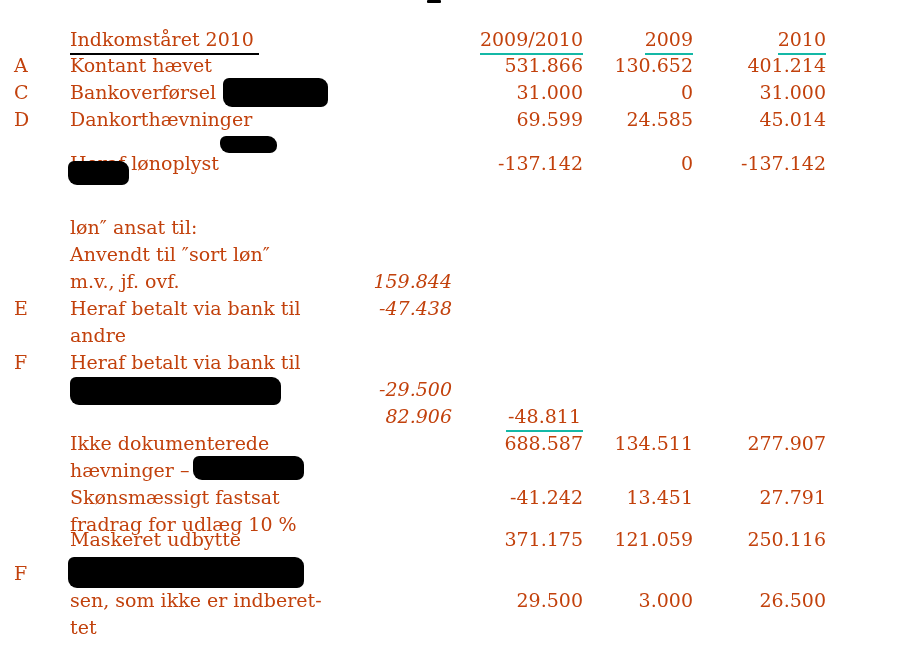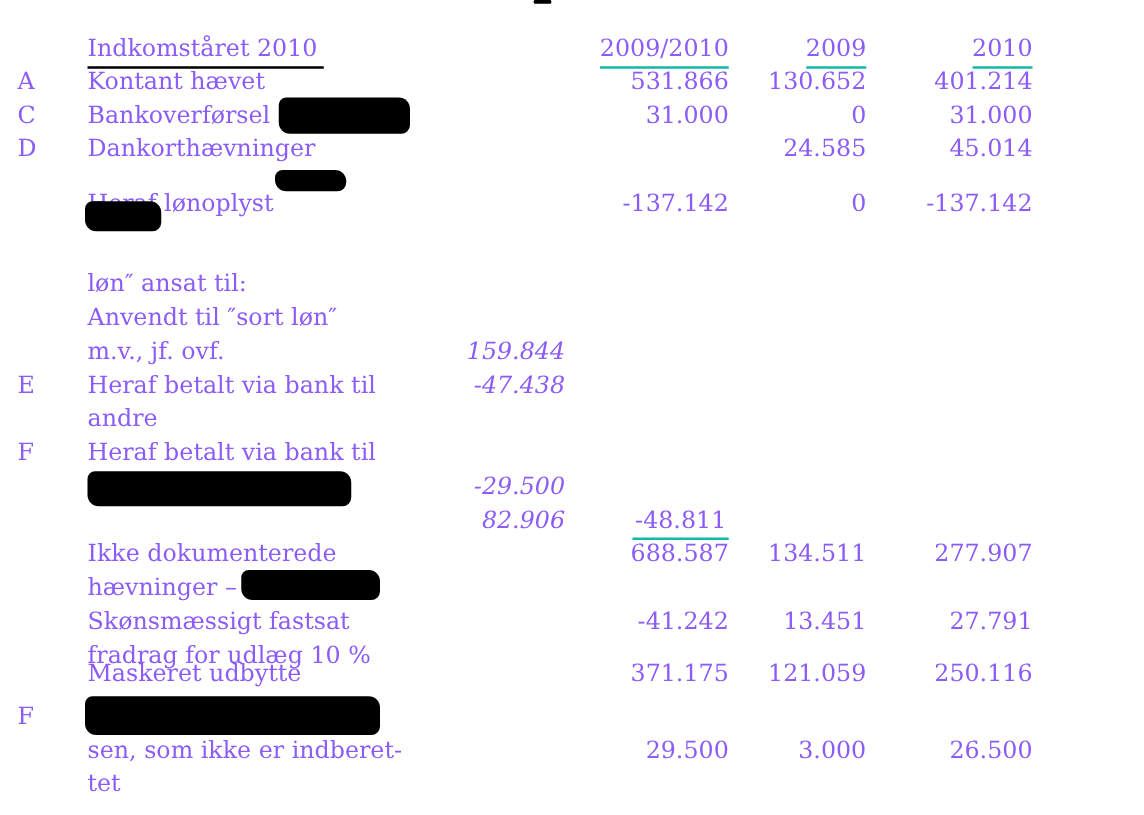--- a/index.html
+++ b/index.html
@@ -1,21 +1,21 @@
 <!DOCTYPE html>
 <html><head>
 <meta charset="utf-8">
 <style>
   html,body{margin:0;padding:0;background:#ffffff;}
   .page{
     position:relative;
     width:915px;height:652px;
     background:#ffffff;
     font-family:"DejaVu Serif", serif;
-    font-size:19px;line-height:27px;color:#8b5cf6;
+    font-size:19px;line-height:27px;color:#c2410c;
     overflow:hidden;
   }
   .row{position:absolute;left:0;right:0;height:27px;}
   .letter{position:absolute;left:14px;top:0;white-space:nowrap;}
   .label{position:absolute;left:70px;top:0;white-space:nowrap;}
   .val{position:absolute;top:0;width:180px;text-align:right;white-space:nowrap;}
   .val.mid{left:272px;font-style:italic;}
   .val.c1{left:403px;}
   .val.c2{left:513px;}
   .val.c3{left:646px;}
@@ -49,20 +49,21 @@
     <div class="row" style="top: 79px;">
       <span class="letter">C</span>
       <span class="label">Bankoverførsel</span>
       <div class="val c1"><span>31.000</span></div>
       <div class="val c2"><span>0</span></div>
       <div class="val c3"><span>31.000</span></div>
     </div>
     <div class="row" style="top: 106px;">
       <span class="letter">D</span>
       <span class="label">Dankorthævninger</span>
+      <div class="val c1"><span>69.599</span></div>
       <div class="val c2"><span>24.585</span></div>
       <div class="val c3"><span>45.014</span></div>
     </div>
     <div class="row" style="top: 150px;">
       <span class="label">Heraf lønoplyst</span>
       <div class="val c1"><span>-137.142</span></div>
       <div class="val c2"><span>0</span></div>
       <div class="val c3"><span>-137.142</span></div>
     </div>
     <div class="row" style="top: 214px;">

